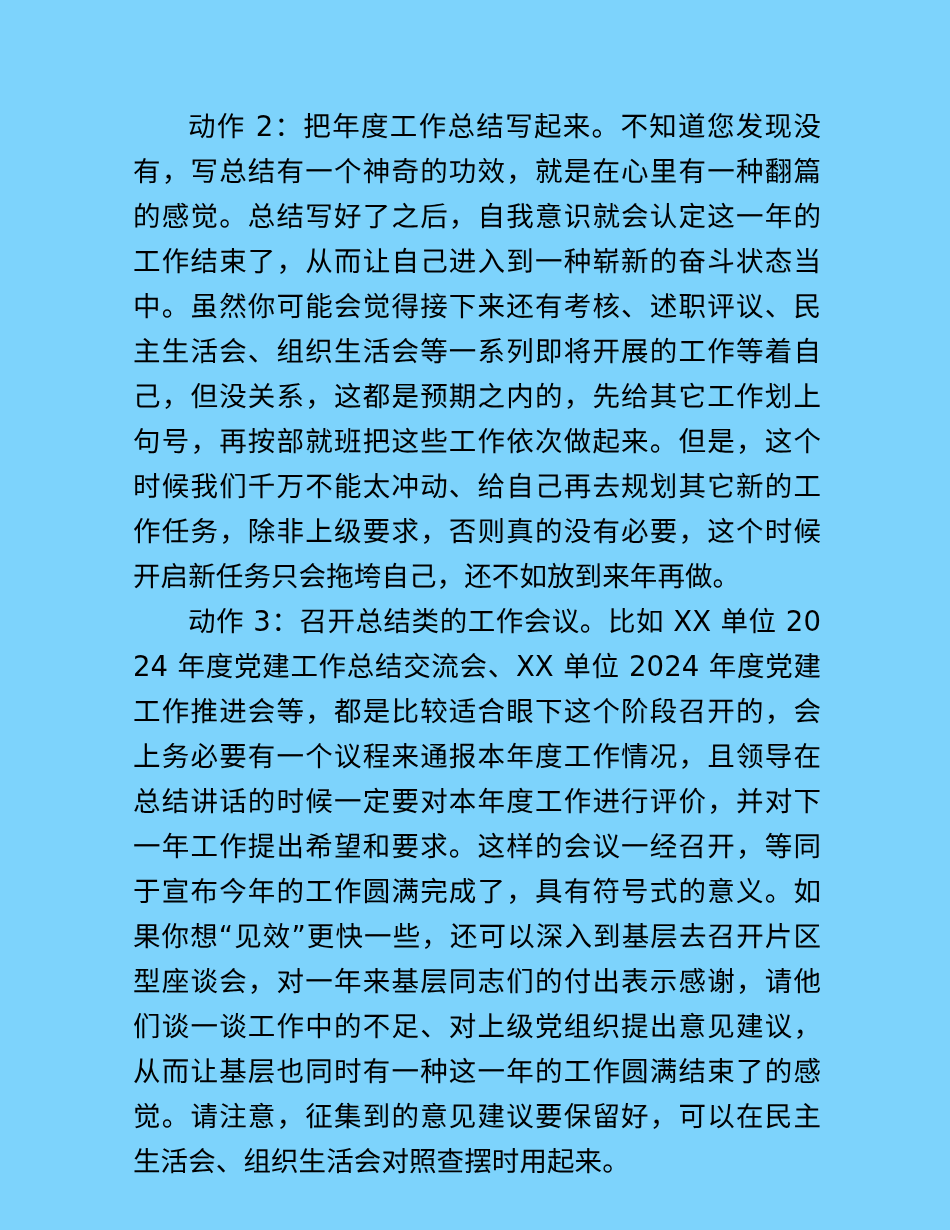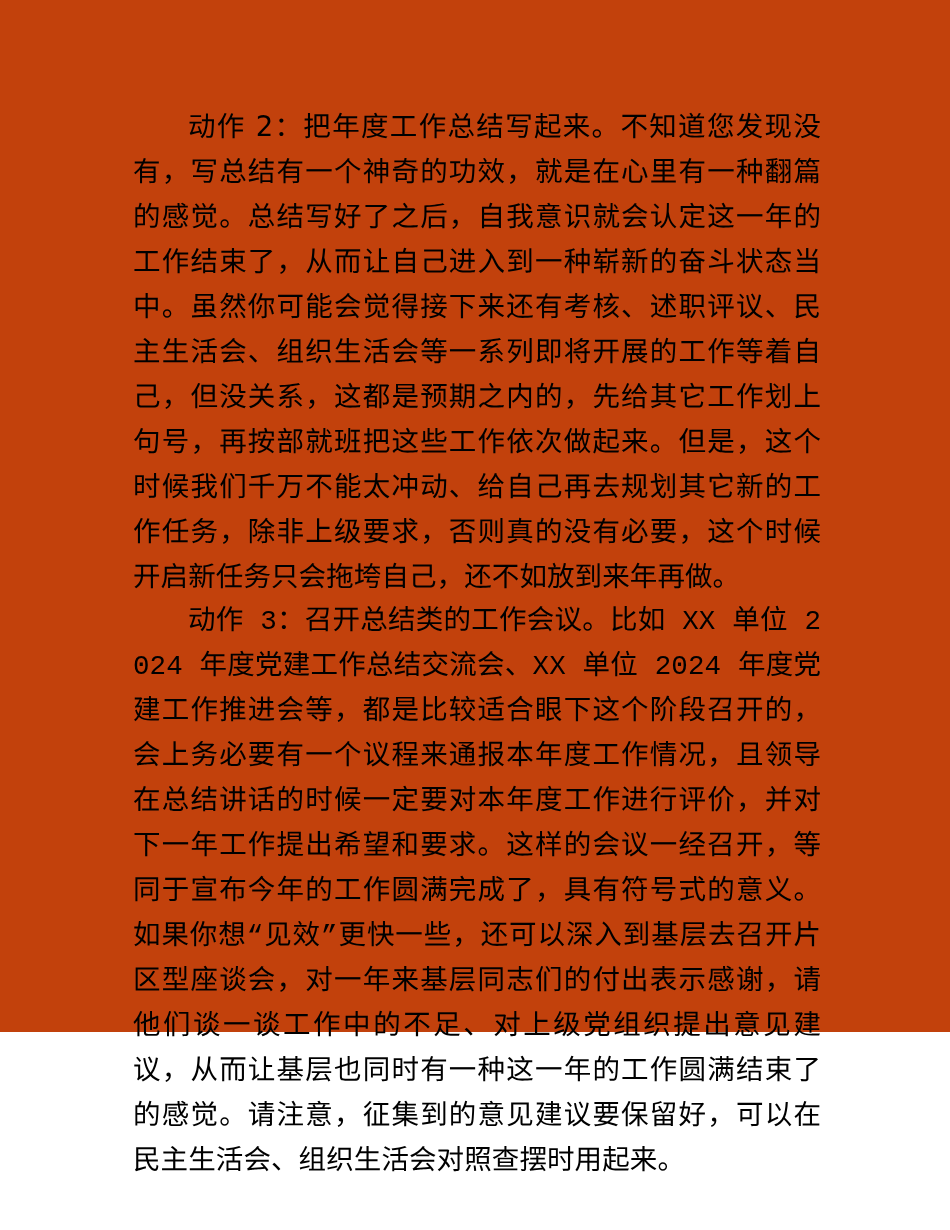--- a/index.html
+++ b/index.html
@@ -13,22 +13,22 @@
     height: 1230px;
     overflow: hidden;
     font-family: "DejaVu Sans", "Liberation Sans", sans-serif;
     color: #000000;
     -webkit-font-smoothing: antialiased;
   }
 
   .page {
     position: relative;
     width: 950px;
-    height: 1032px;
-    background: #c2410c;
+    height: 1230px;
+    background: #7dd3fc;
     box-sizing: border-box;
   }
 
   
   .doc-body {
     position: absolute;
     left: 133px;
     top: 104px;
     width: 688px;
   }
@@ -41,21 +41,20 @@
     text-align-last: left;
     text-justify: inter-ideograph;
     letter-spacing: 0.1px;
     color: #000000;
     word-break: break-all;
     font-weight: 400;
   }
 
   .para + .para {
     margin-top: 0;
-    font-family: Liberation Mono, monospace;
   }
 
   
   .para.indent {
     text-indent: 2em;
   }
 </style>
 </head>
 <body>
 

